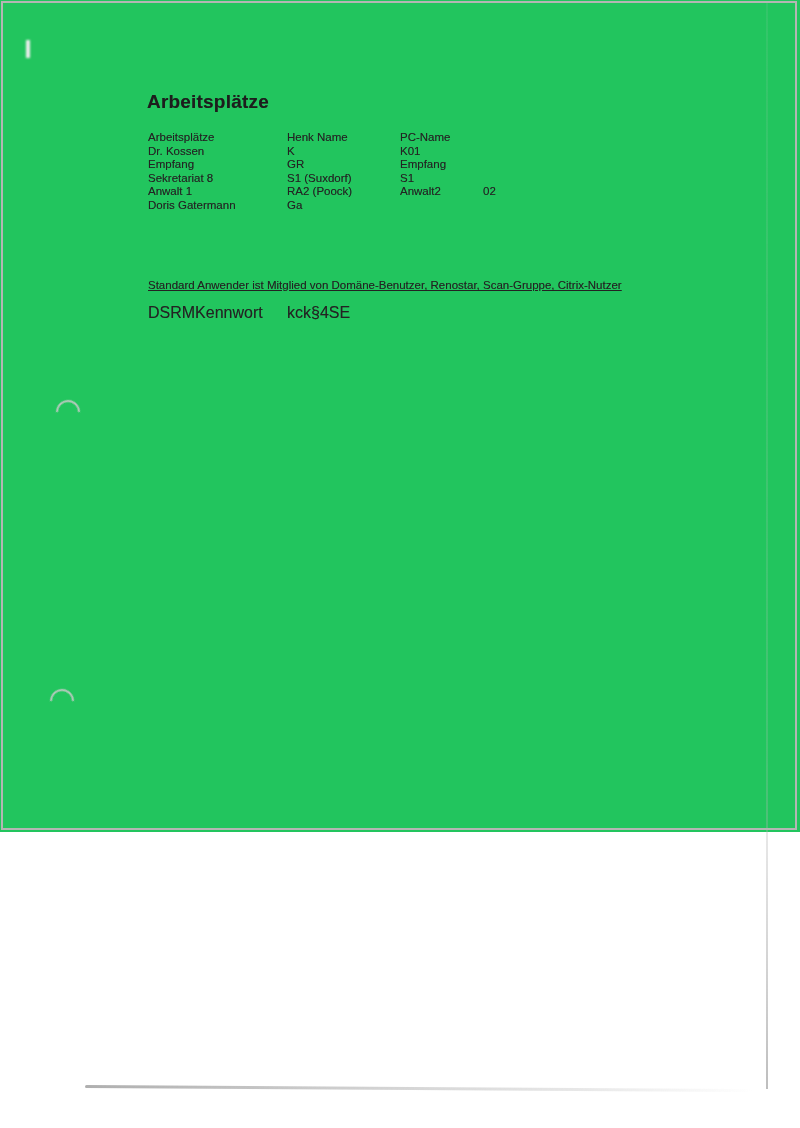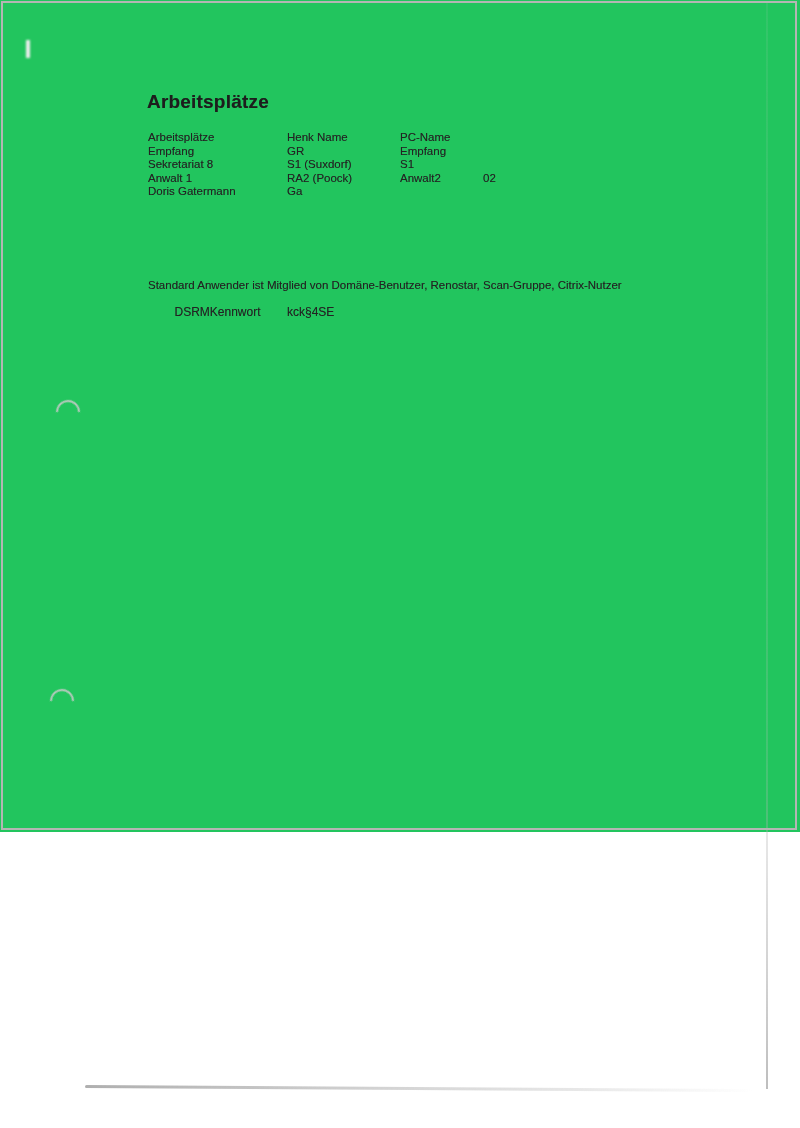--- a/index.html
+++ b/index.html
@@ -57,30 +57,30 @@
   .note {
     position: absolute;
     left: 148px; top: 279px;
     margin: 0;
     width: 560px;
     font-size: 11.5px;
     line-height: 13.5px;
     color: #232323;
     white-space: nowrap;
     text-shadow: 0 0 0.4px rgba(40,40,40,0.45);
+    text-decoration: underline;
   }
   .pwline {
     position: absolute;
     left: 148px; top: 306px;
     display: flex;
-    font-size: 12px;
+    font-size: 16px;
     line-height: 13.5px;
     color: #232323;
     text-shadow: 0 0 0.4px rgba(40,40,40,0.45);
-    text-align: center;
   }
   .hole {
     position: absolute;
     width: 24px; height: 24px;
     border-radius: 50%;
     border: 2px solid rgba(202,202,202,0.85);
     border-bottom-color: transparent;
     border-left-color: transparent;
     transform: rotate(-45deg);
     filter: blur(0.5px);
@@ -125,20 +125,26 @@
   <h1 class="title">Arbeitsplätze</h1>
 
   <div class="doc-table">
     <div class="row">
       <span class="c1">Arbeitsplätze</span>
       <span class="c2">Henk Name</span>
       <span class="c3">PC-Name</span>
       <span class="c4"></span>
     </div>
     <div class="row">
+      <span class="c1">Dr. Kossen</span>
+      <span class="c2">K</span>
+      <span class="c3">K01</span>
+      <span class="c4"></span>
+    </div>
+    <div class="row">
       <span class="c1">Empfang</span>
       <span class="c2">GR</span>
       <span class="c3">Empfang</span>
       <span class="c4"></span>
     </div>
     <div class="row">
       <span class="c1">Sekretariat 8</span>
       <span class="c2">S1 (Suxdorf)</span>
       <span class="c3">S1</span>
       <span class="c4"></span>

